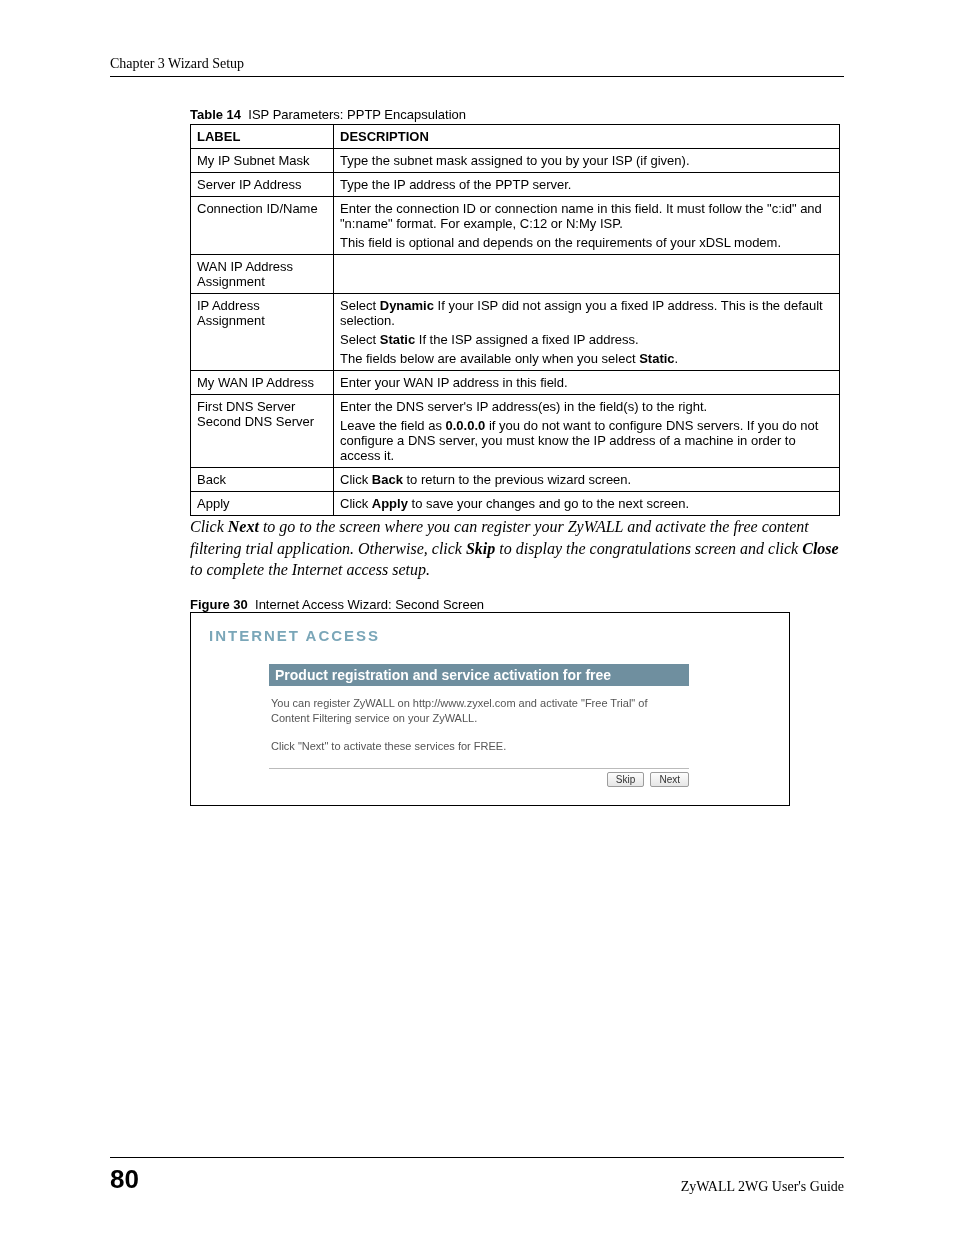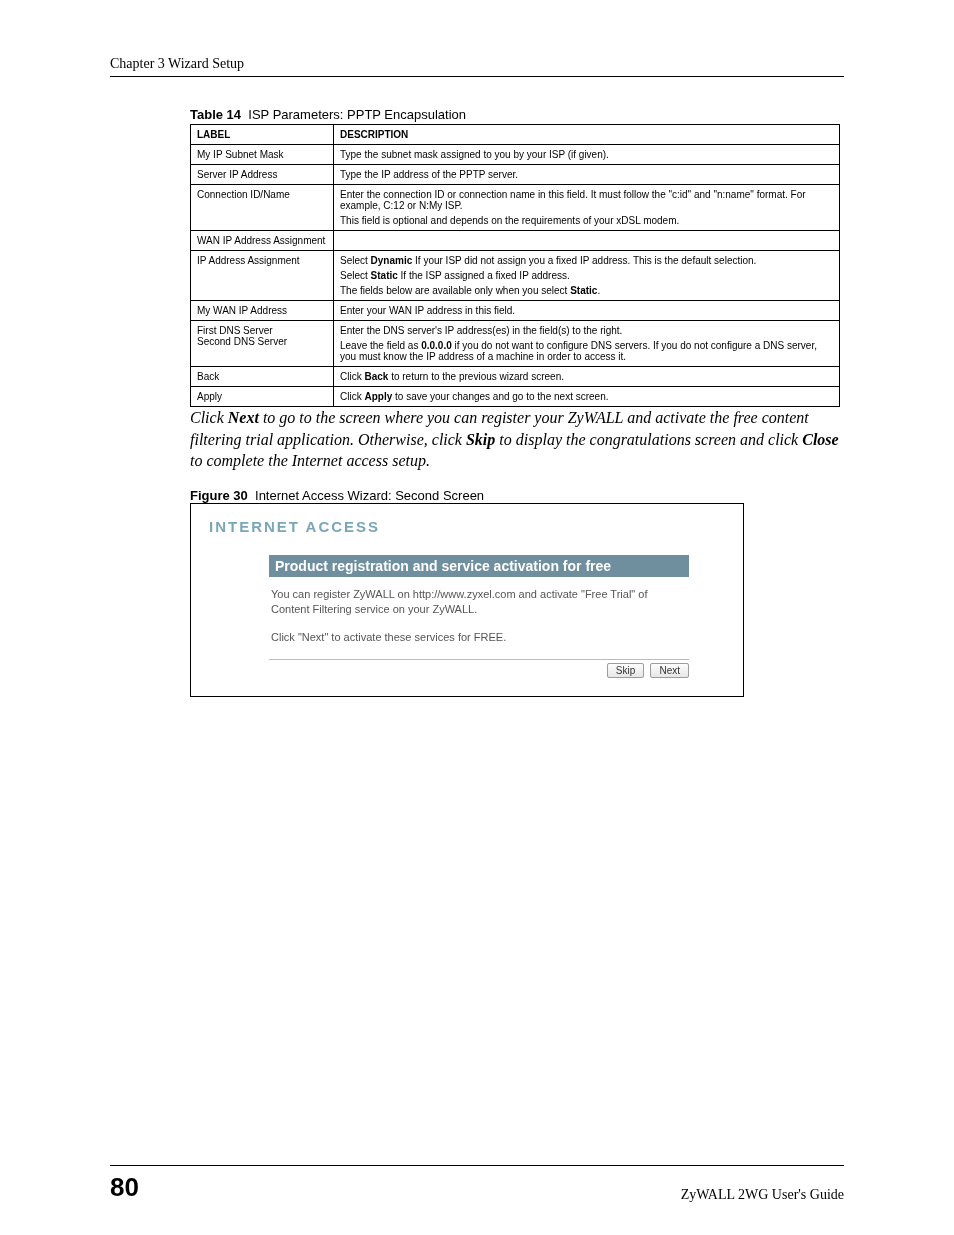--- a/index.html
+++ b/index.html
@@ -29,21 +29,21 @@
     font-size: 13px;
     margin-left: 80px;
     margin-bottom: 2px;
   }
   .table-caption b { font-weight: bold; }
   table.param {
     border-collapse: collapse;
     margin-left: 80px;
     width: 650px;
     font-family: Arial, Helvetica, sans-serif;
-    font-size: 10px;
+    font-size: 13px;
   }
   table.param th, table.param td {
     border: 1px solid #000;
     padding: 4px 6px;
     vertical-align: top;
     text-align: left;
   }
   table.param th {
     background: #fff;
     font-weight: bold;
@@ -66,21 +66,21 @@
     font-style: italic;
   }
   .figure-caption {
     font-family: Arial, Helvetica, sans-serif;
     font-size: 13px;
     margin-left: 80px;
     margin-bottom: 0;
   }
   .figure-box {
     margin-left: 80px;
-    width: 554px;
+    width: 600px;
     border: 1px solid #000;
     padding: 14px 18px 18px 18px;
     box-sizing: border-box;
     font-family: Arial, Helvetica, sans-serif;
     background: #fff;
   }
   .figure-title {
     color: #7aa6b8;
     font-size: 15px;
     letter-spacing: 2px;
@@ -116,21 +116,21 @@
     border: 1px solid #9c9c9c;
     border-radius: 2px;
     padding: 1px 8px;
     margin-left: 2px;
     color: #333;
     cursor: pointer;
   }
 
   .footer {
     position: absolute;
-    bottom: 32px;
+    bottom: 40px;
     left: 110px;
     right: 110px;
     border-top: 1px solid #000;
     padding-top: 6px;
     display: flex;
     justify-content: space-between;
     align-items: flex-end;
     gap: 21px;
   }
   .page-num {

